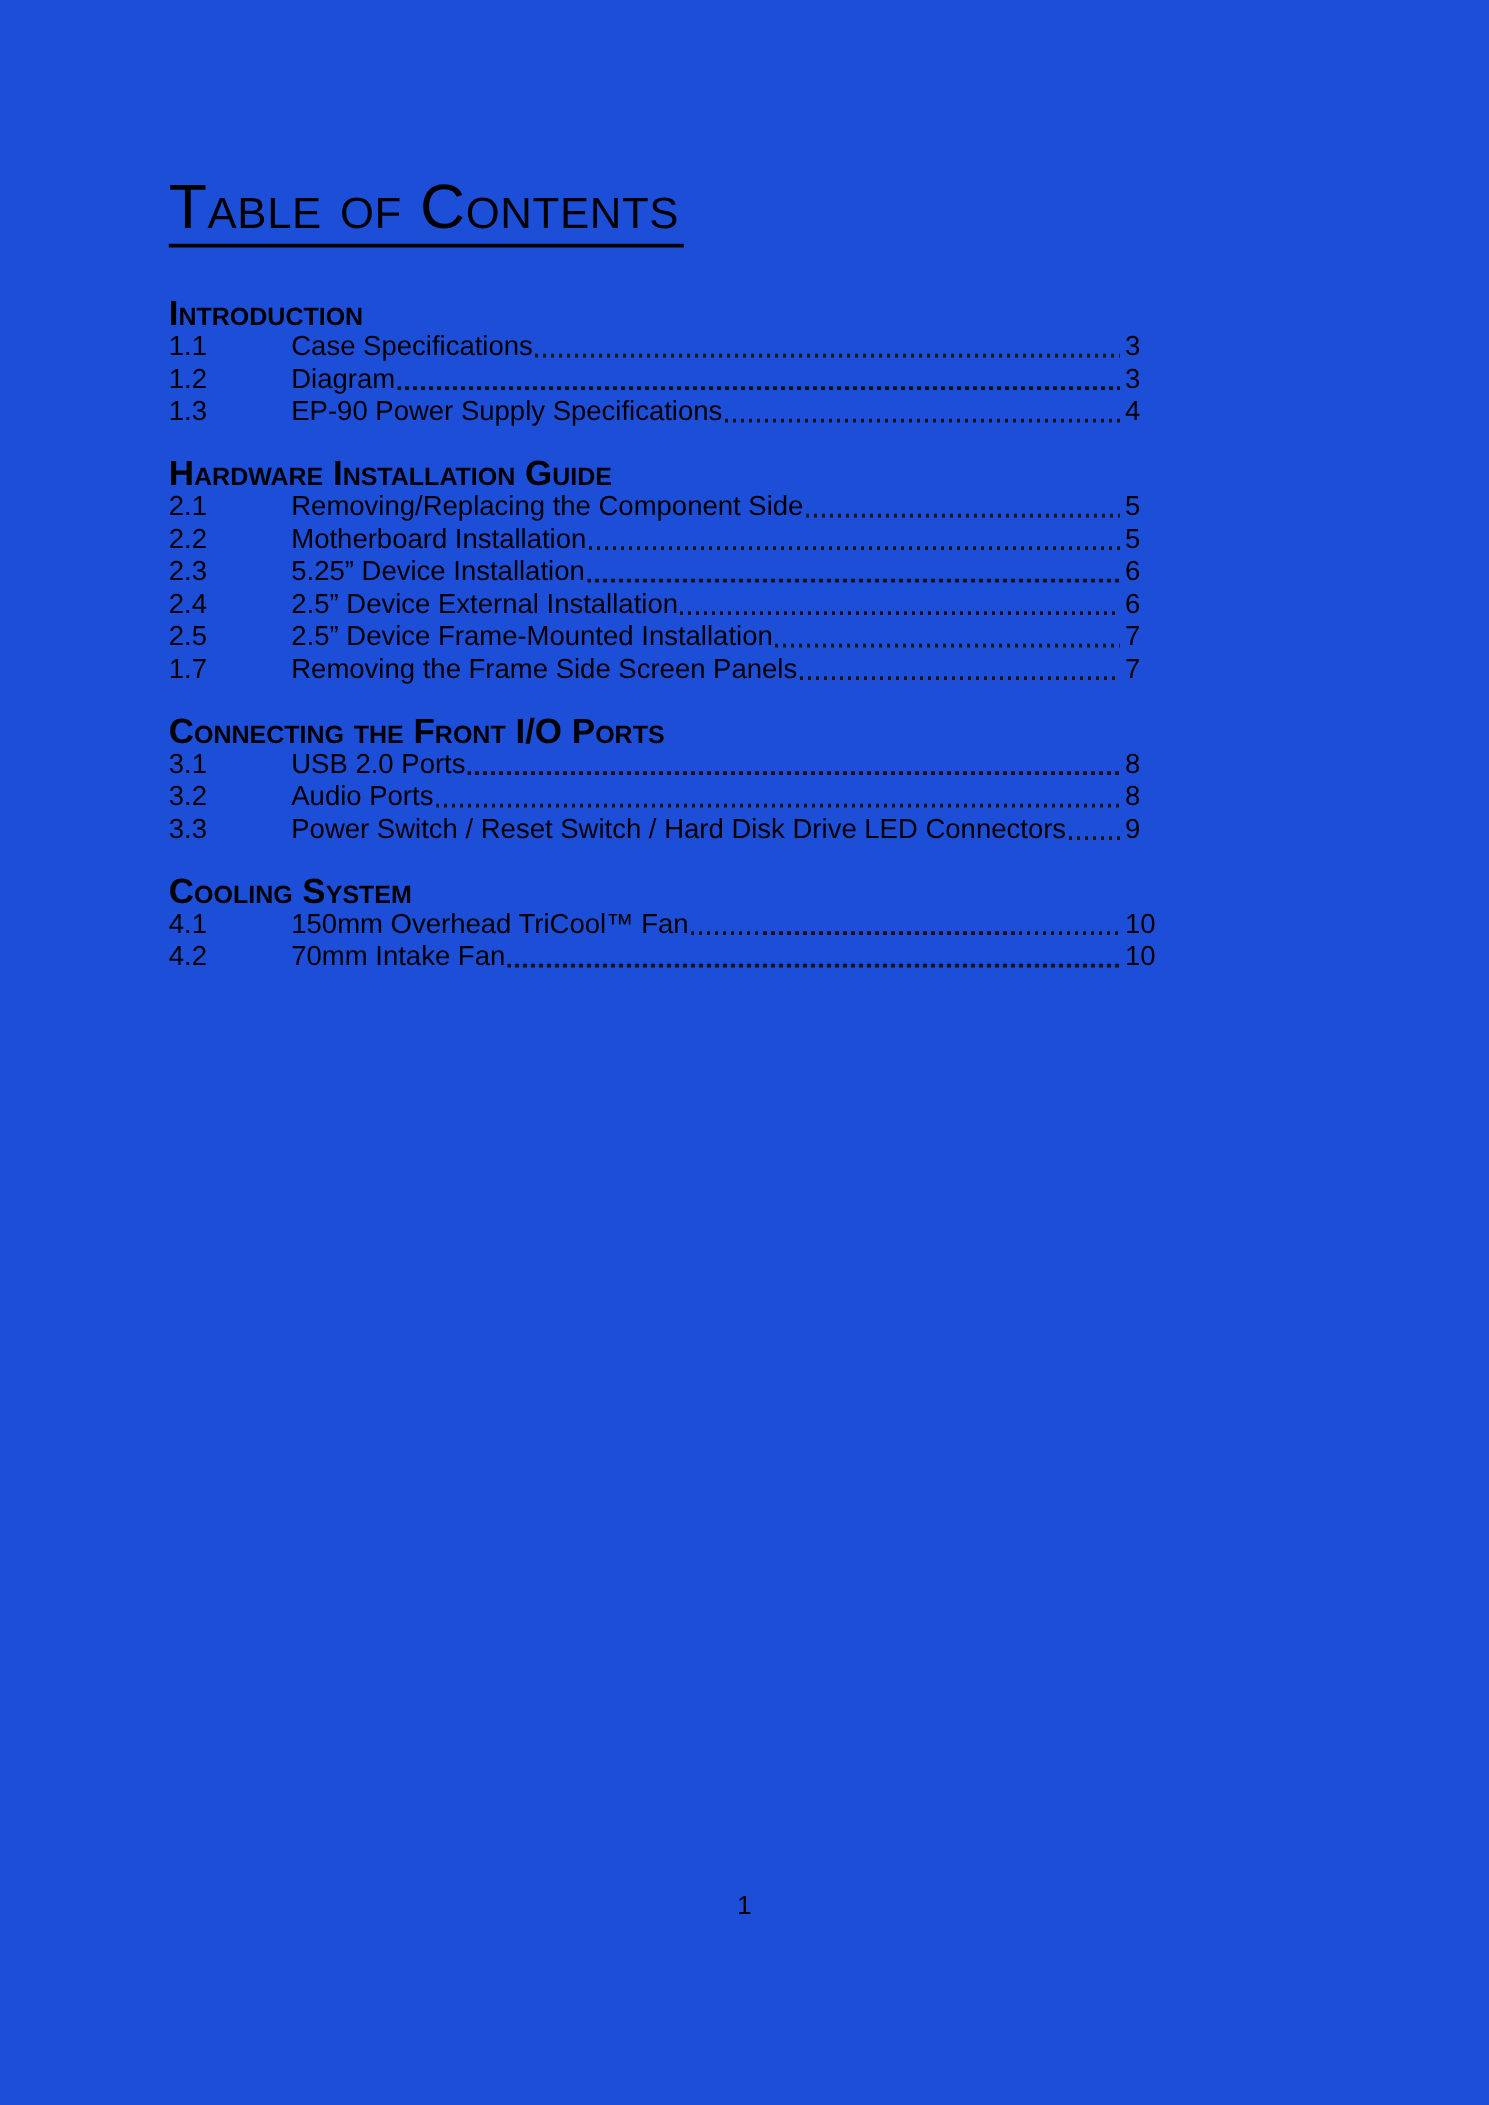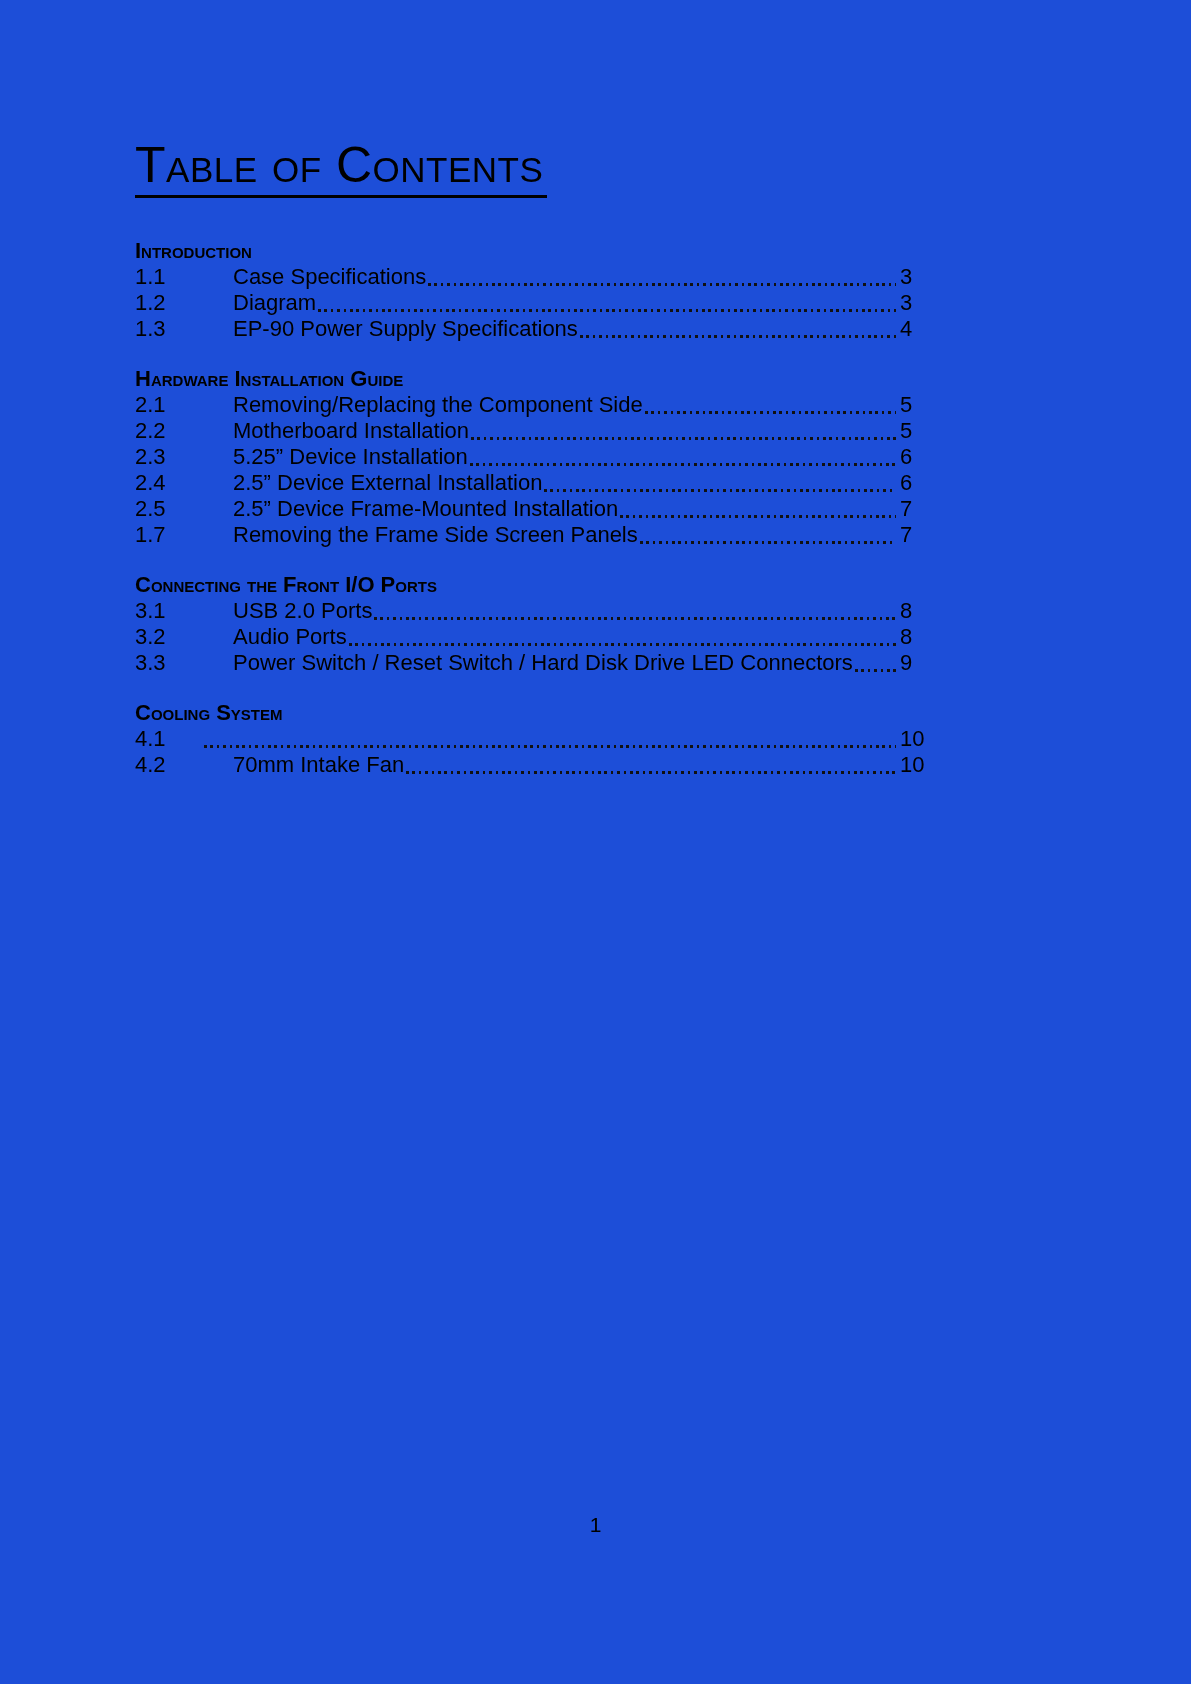--- a/index.html
+++ b/index.html
@@ -31,21 +31,21 @@
     letter-spacing: 0.5px;
     line-height: 1;
     border-bottom: 3px solid #000000;
     padding-bottom: 5px;
     padding-right: 4px;
   }
   .section {
     margin-bottom: 24px;
   }
   .section-heading {
-    font-size: 22px;
+    font-size: 28px;
     font-weight: 700;
     font-variant: small-caps;
     line-height: 26px;
     margin: 0;
   }
   .row {
     display: flex;
     align-items: flex-end;
     font-size: 22px;
     line-height: 26px;
@@ -178,20 +178,21 @@
         <span class="dots"></span>
         <span class="pg">9</span>
       </div>
     </div>
 
     
     <div class="section">
       <h2 class="section-heading">Cooling System</h2>
       <div class="row">
         <span class="num">4.1</span>
+        <span class="label">150mm Overhead TriCool™ Fan</span>
         <span class="dots"></span>
         <span class="pg">10</span>
       </div>
       <div class="row">
         <span class="num">4.2</span>
         <span class="label">70mm Intake Fan</span>
         <span class="dots"></span>
         <span class="pg">10</span>
       </div>
     </div>

